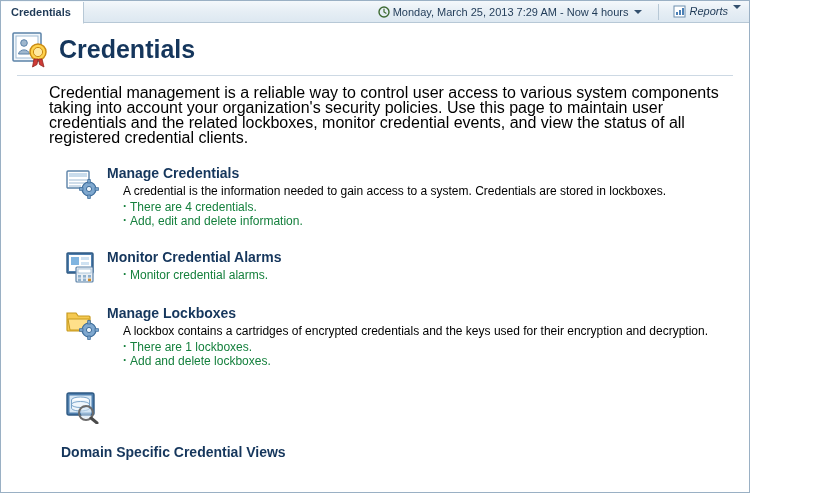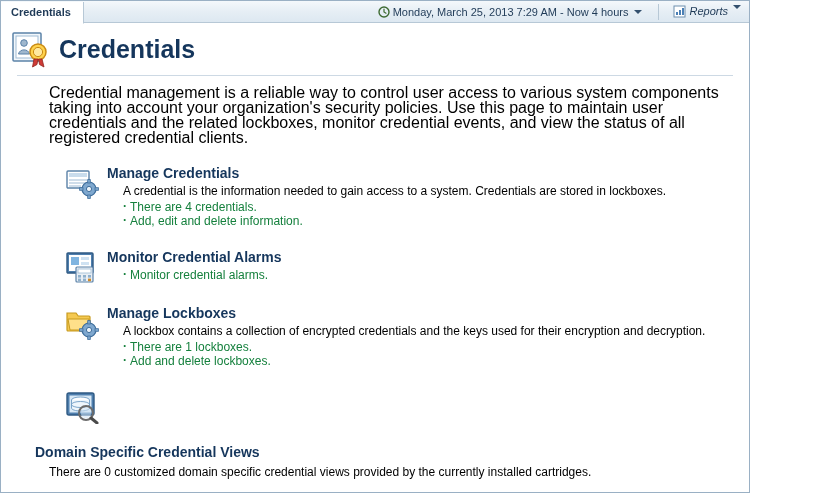--- a/index.html
+++ b/index.html
@@ -172,21 +172,21 @@
   .bullet-list li:before {
     content: "·";
     position: absolute;
     left: 0;
     top: -1px;
     font-weight: bold;
   }
 
   
   .footer-sec {
-    margin: 12px 0 0 34px;
+    margin: 12px 0 0 60px;
   }
   .footer-title {
     font-size: 14px;
     font-weight: bold;
     color: #15365c;
     margin-bottom: 5px;
   }
   .footer-text {
     font-size: 12px;
     margin-left: 14px;
@@ -318,21 +318,21 @@
           <circle cx="24" cy="24" r="7" fill="#7fa8cf" stroke="#3f6e9c" stroke-width="1.2"></circle>
           <circle cx="24" cy="24" r="2.6" fill="#eef5fb" stroke="#3f6e9c" stroke-width="1"></circle>
           <rect x="22.7" y="14.6" width="2.6" height="3.4" fill="#7fa8cf" stroke="#3f6e9c" stroke-width="0.8"></rect>
           <rect x="22.7" y="30" width="2.6" height="3.4" fill="#7fa8cf" stroke="#3f6e9c" stroke-width="0.8"></rect>
           <rect x="14.6" y="22.7" width="3.4" height="2.6" fill="#7fa8cf" stroke="#3f6e9c" stroke-width="0.8"></rect>
           <rect x="30" y="22.7" width="3.4" height="2.6" fill="#7fa8cf" stroke="#3f6e9c" stroke-width="0.8"></rect>
         </svg>
       </span>
       <div class="sec-body">
         <div class="sec-title">Manage Lockboxes</div>
-        <div class="sec-desc">A lockbox contains a collection of encrypted credentials and the keys used for their encryption and decryption.</div>
+        <div class="sec-desc">A lockbox contains a cartridges of encrypted credentials and the keys used for their encryption and decryption.</div>
         <ul class="bullet-list">
           <li>There are 1 lockboxes.</li>
           <li>Add and delete lockboxes.</li>
         </ul>
       </div>
     </div>
 
     <div class="section">
       <span class="sec-icon">
         <svg width="34" height="34" viewBox="0 0 34 34">
@@ -345,16 +345,15 @@
           <circle cx="21" cy="23" r="5.2" fill="#cfe4f4" opacity="0.55"></circle>
           <line x1="26" y1="28" x2="32" y2="33" stroke="#4a4a4a" stroke-width="3" stroke-linecap="round"></line>
         </svg>
       </span>
     </div>
 
   </div>
 
   <div class="footer-sec">
     <div class="footer-title">Domain Specific Credential Views</div>
-    <div class="footer-text">There are 0 customized domain specific credential views provided by the currently installed cartridges.</div>
   </div>
 
 </div>
 
 </body></html>

